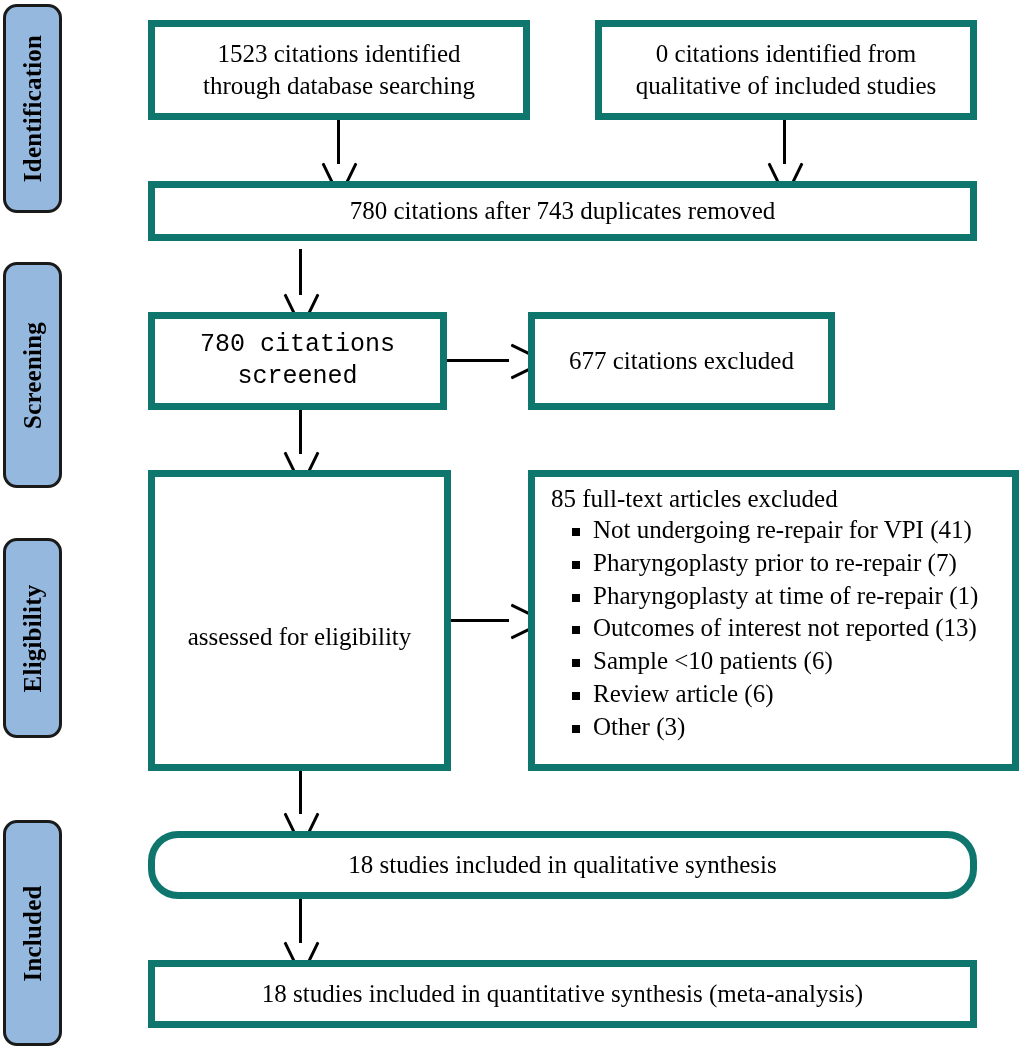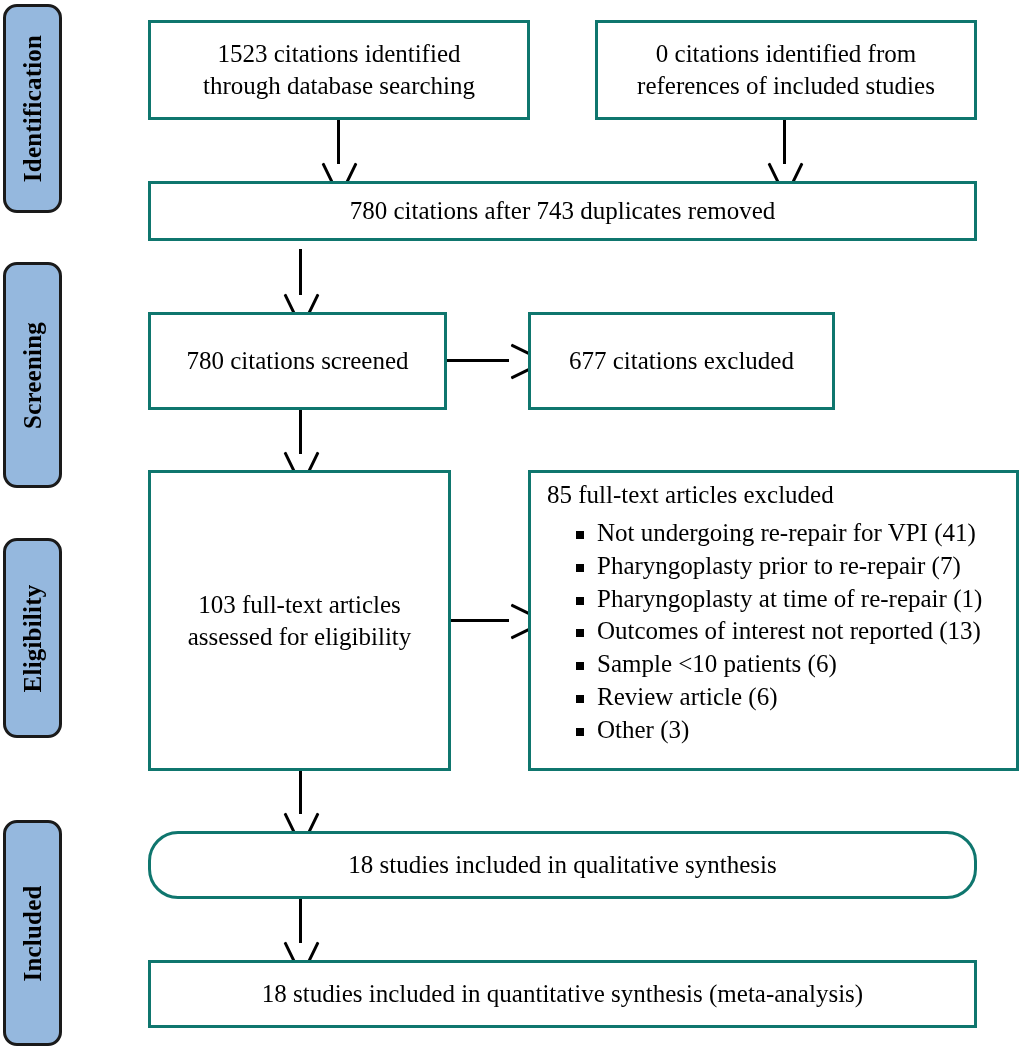--- a/index.html
+++ b/index.html
@@ -34,21 +34,21 @@
     font-size: 25px;
     line-height: 1;
     color: #000000;
     letter-spacing: 0.2px;
   }
 
   
   .flow-box {
     position: absolute;
     background: #ffffff;
-    border: 3px solid #0f766e;
+    border: 7px solid #0f766e;
     box-sizing: border-box;
     display: flex;
     align-items: center;
     justify-content: center;
     text-align: center;
     color: #000000;
     font-size: 25px;
     line-height: 1.28;
     padding: 2px 8px;
   }
@@ -62,21 +62,21 @@
     padding: 8px 10px 4px 16px;
   }
   .excl-head {
     font-size: 25px;
     line-height: 1.12;
     margin: 0 0 1px 0;
     display: block;
   }
   ul.excl-list {
     list-style: none;
-    margin: 8px;
+    margin: 0;
     padding: 0 0 0 20px;
   }
   ul.excl-list li {
     position: relative;
     font-size: 25px;
     line-height: 1.31;
     padding-left: 22px;
     white-space: nowrap;
   }
   ul.excl-list li::before {
@@ -164,54 +164,54 @@
   <div class="flow-box" style="left:148px; top:20px; width:382px; height:100px;">
     <span class="box-text">
       <span>1523 citations identified</span><br>
       <span>through database searching</span>
     </span>
   </div>
 
   <div class="flow-box" style="left:595px; top:20px; width:382px; height:100px;">
     <span class="box-text">
       <span>0 citations identified from</span><br>
-      <span>references of included studies</span>
+      <span>qualitative of included studies</span>
     </span>
   </div>
 
   <div class="v-line" style="left:337px; top:120px; height:44px;"></div>
   <div class="arrow-down" style="left:338px; top:180px;"></div>
 
   <div class="v-line" style="left:783px; top:120px; height:44px;"></div>
   <div class="arrow-down" style="left:784px; top:180px;"></div>
 
   <div class="flow-box" style="left:148px; top:181px; width:829px; height:60px;">
     <span class="box-text">780 citations after 743 duplicates removed</span>
   </div>
 
   <div class="v-line" style="left:299px; top:249px; height:46px;"></div>
   <div class="arrow-down" style="left:300px; top:311px;"></div>
 
-  <div class="flow-box" style="left:148px; top:312px; width:299px; height:98px;">
+  <div class="flow-box" style="left:148px; top:312px; width:299px; height:98px;font-family:Liberation Mono, monospace;">
     <span class="box-text">780 citations screened</span>
   </div>
 
   <div class="h-line" style="left:447px; top:359px; width:62px;"></div>
   <div class="arrow-right" style="left:528px; top:360px;"></div>
 
   <div class="flow-box" style="left:528px; top:312px; width:307px; height:98px;">
     <span class="box-text">677 citations excluded</span>
   </div>
 
   <div class="v-line" style="left:299px; top:410px; height:44px;"></div>
   <div class="arrow-down" style="left:300px; top:469px;"></div>
 
   <div class="flow-box" style="left:148px; top:470px; width:303px; height:301px;">
     <span class="box-text">
-      <span>103 full-text articles</span><br>
+      <br>
       <span>assessed for eligibility</span>
     </span>
   </div>
 
   <div class="h-line" style="left:451px; top:619px; width:58px;"></div>
   <div class="arrow-right" style="left:528px; top:620px;"></div>
 
   <div class="flow-box list-box" style="left:528px; top:470px; width:491px; height:301px;">
     <div style="width:100%;">
       <span class="excl-head">85 full-text articles excluded</span>

